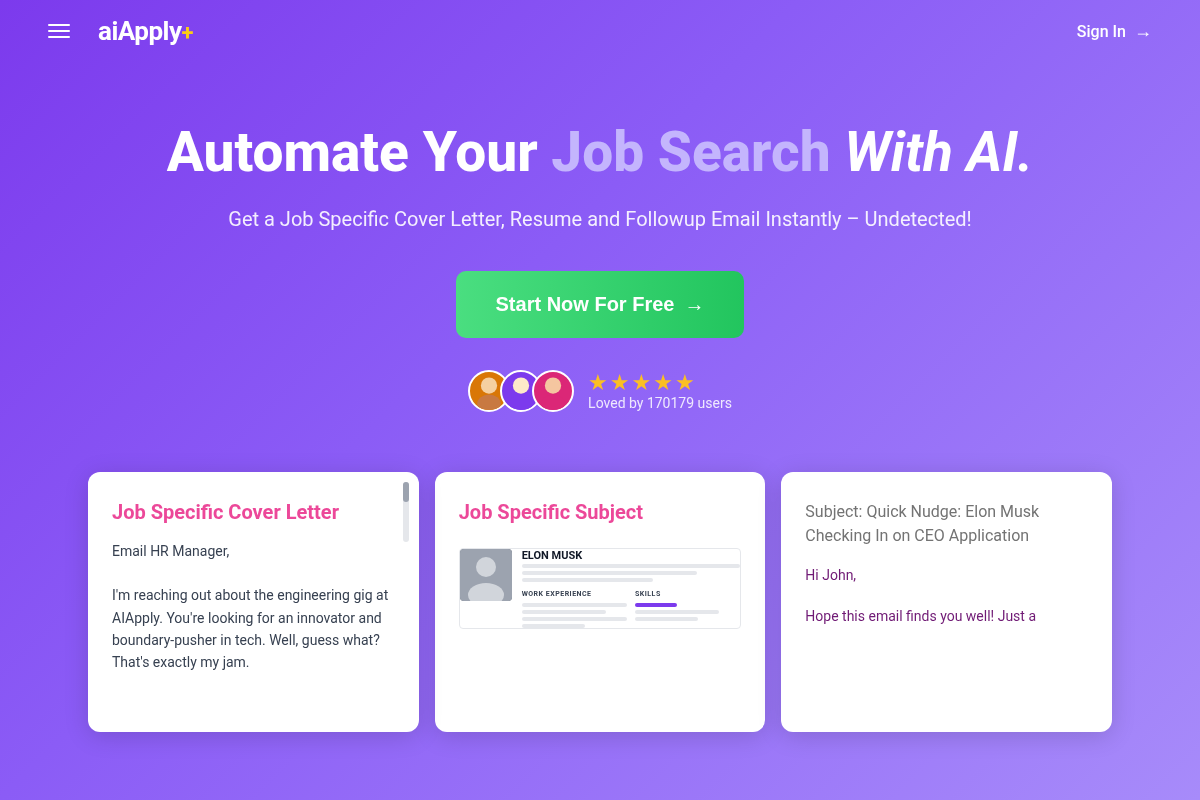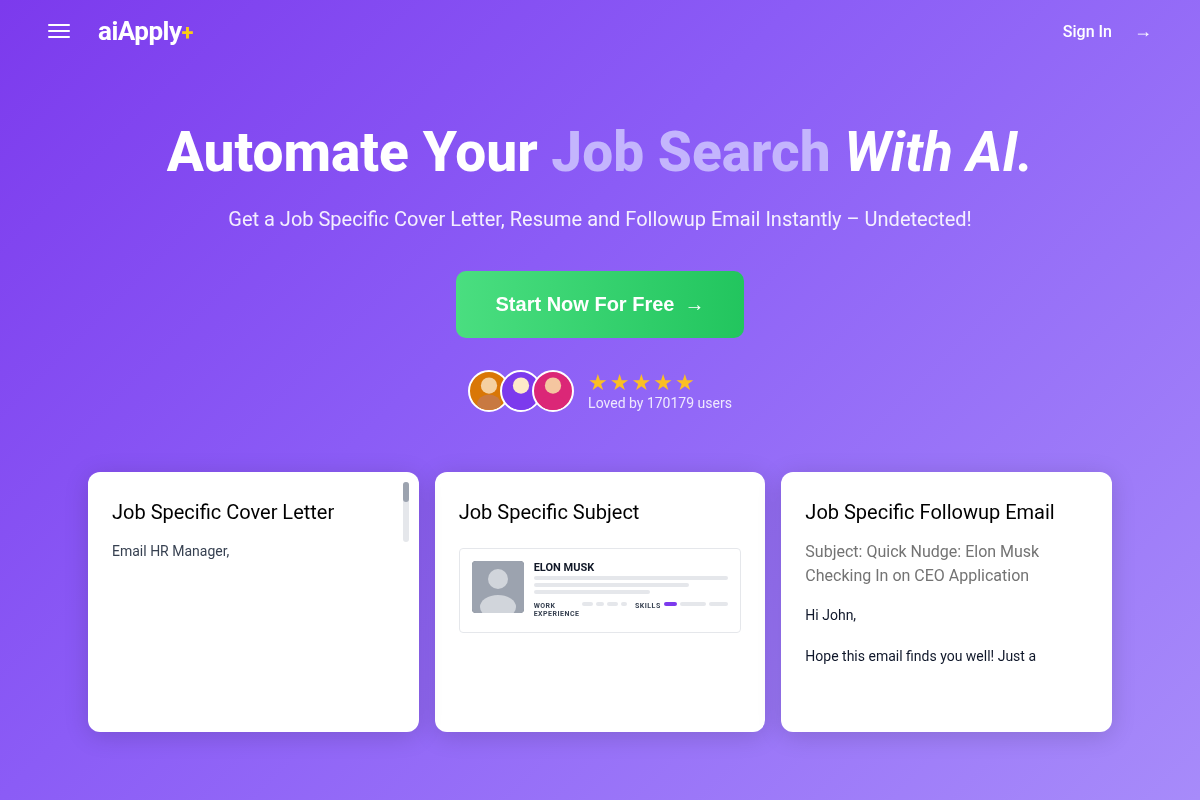--- a/index.html
+++ b/index.html
@@ -44,21 +44,21 @@
       color: white;
       letter-spacing: -0.5px;
     }
     .logo .plus {
       color: #facc15;
       font-size: 22px;
     }
     .sign-in-btn {
       display: flex;
       align-items: center;
-      gap: 22px;
+      gap: 8px;
       color: white;
       font-size: 16px;
       font-weight: 500;
       cursor: pointer;
       background: none;
       border: none;
       text-decoration: none;
     }
     .sign-in-btn .arrow {
       font-size: 18px;
@@ -166,22 +166,22 @@
       background: white;
       border-radius: 12px;
       padding: 28px 24px;
       margin: 0 8px;
       min-height: 260px;
       overflow: hidden;
       box-shadow: 0 4px 24px rgba(0,0,0,0.15);
     }
     .card-title {
       font-size: 20px;
-      font-weight: 400;
-      color: #000000;
+      font-weight: 700;
+      color: #ec4899;
       margin-bottom: 16px;
     }
     .card-body {
       font-size: 14px;
       color: #374151;
       line-height: 1.6;
     }
 
     
     .cover-letter-card {
@@ -201,21 +201,20 @@
       height: 20px;
       background: #9ca3af;
       border-radius: 3px;
     }
 
     
     .resume-preview {
       background: white;
       border: 1px solid #e5e7eb;
       border-radius: 4px;
-      padding: 12px;
       display: flex;
       gap: 10px;
       margin-top: 24px;
     }
     .resume-photo {
       width: 52px;
       height: 52px;
       background: #6b7280;
       border-radius: 4px;
       flex-shrink: 0;
@@ -250,42 +249,42 @@
     .resume-line.accent { background: #7c3aed; width: 40%; }
 
     .resume-sections {
       display: flex;
       gap: 8px;
       margin-top: 8px;
     }
     .resume-section-col {
       flex: 1;
       display: flex;
-      flex-direction: row;
+      flex-direction: column;
       gap: 3px;
     }
     .resume-section-header {
       font-size: 7px;
       font-weight: 700;
       color: #374151;
       text-transform: uppercase;
       letter-spacing: 0.5px;
       margin-bottom: 2px;
     }
 
     
     .followup-subject {
       font-size: 16px;
       color: #737373;
       margin-bottom: 16px;
       line-height: 1.5;
     }
     .followup-body {
       font-size: 14px;
-      color: #0f172a;
+      color: #701a75;
       line-height: 1.6;
     }
   </style>
 </head>
 <body>
 
 <header class="header">
   <div class="header-left">
     <div class="hamburger">
       <span></span>
@@ -344,20 +343,21 @@
 <div class="cards-section">
 
   <div class="card cover-letter-card">
     <div class="card-scroll-indicator">
       <div class="card-scroll-thumb"></div>
     </div>
     <h3 class="card-title">Job Specific Cover Letter</h3>
     <div class="card-body">
       <p>Email HR Manager,</p>
       <br>
+      <p>I'm reaching out about the engineering gig at AIApply. You're looking for an innovator and boundary-pusher in tech. Well, guess what? That's exactly my jam.</p>
     </div>
   </div>
 
   <div class="card">
     <h3 class="card-title">Job Specific Subject</h3>
     <div class="resume-preview">
       <div class="resume-photo">
         <svg width="52" height="52" viewBox="0 0 52 52">
           <rect width="52" height="52" fill="#9ca3af"></rect>
           <circle cx="26" cy="18" r="10" fill="#d1d5db"></circle>
@@ -384,20 +384,19 @@
             <div class="resume-line accent"></div>
             <div class="resume-line medium"></div>
             <div class="resume-line short"></div>
           </div>
         </div>
       </div>
     </div>
   </div>
 
   <div class="card">
-    <h3 class="card-title">Job Specific Followup Email</h3>
     <p class="followup-subject">Subject: Quick Nudge: Elon Musk Checking In on CEO Application</p>
     <p class="followup-body">Hi John,</p>
     <br>
     <p class="followup-body">Hope this email finds you well! Just a</p>
   </div>
 
 </div>
 
 </body></html>

